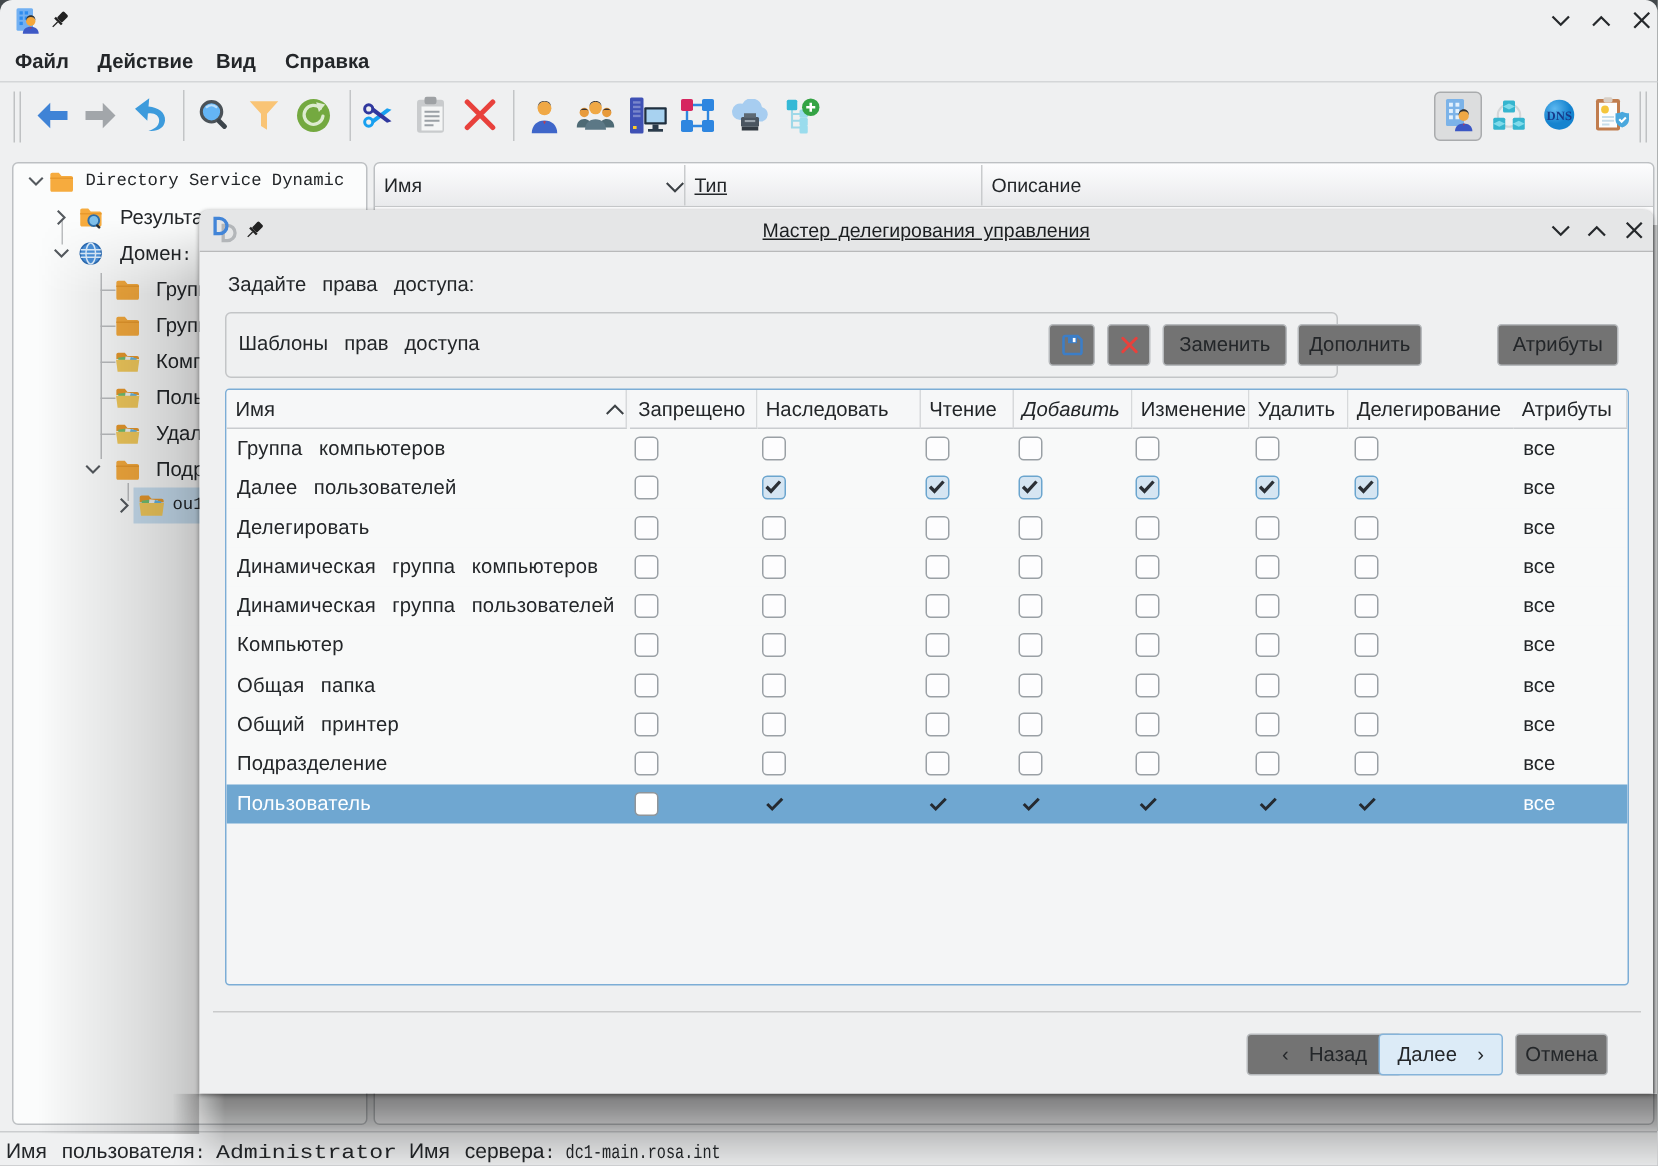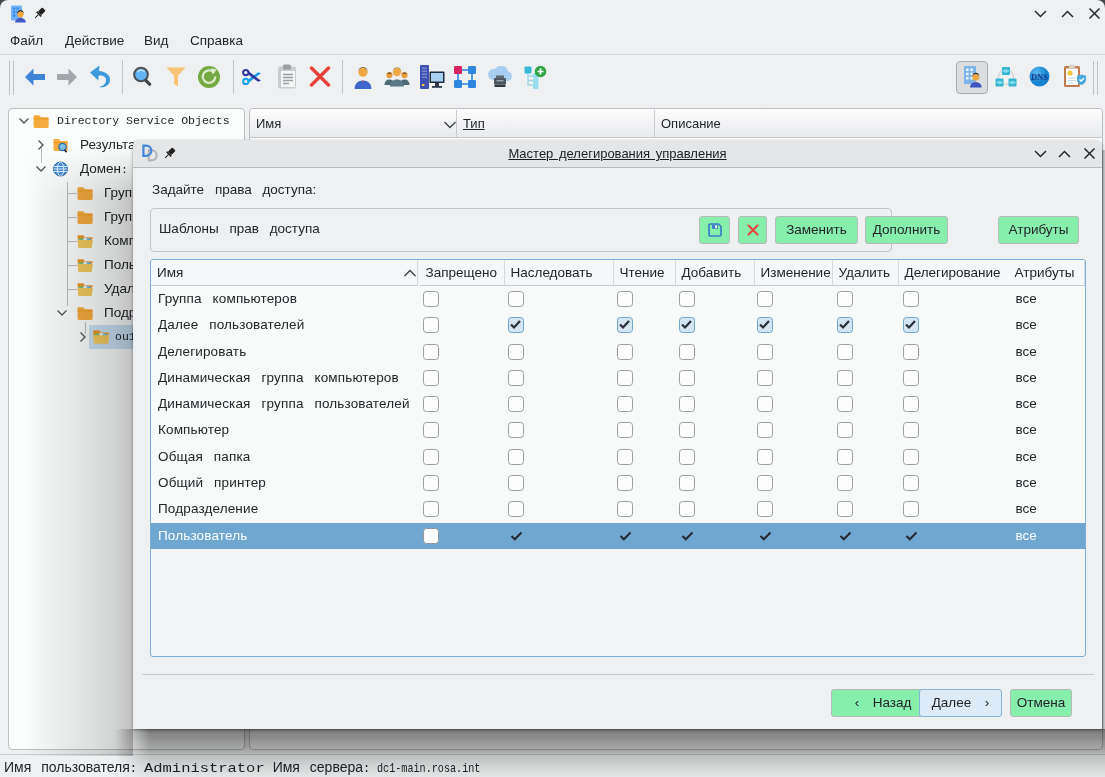--- a/index.html
+++ b/index.html
@@ -5,21 +5,21 @@
   * { margin:0; padding:0; box-sizing:border-box; }
   html,body { width:1105px; height:777px; overflow:hidden; background:#43484b; }
   body { font-family:"Liberation Sans", sans-serif; font-size:13px; color:#232629; }
   #win { position:absolute; left:0; top:0; width:1105px; height:777px;
          background:#eff0f1; border-radius:8px 8px 0 0; }
   
   #titlebar { position:absolute; left:0; top:0; width:1105px; height:28px; }
   #titlebar .ttl { position:absolute; left:0; right:0; top:6px; text-align:center; color:#1b1e20; word-spacing:2px; }
   
   #menubar { position:absolute; left:0; top:28px; width:1105px; height:27px;
-             border-bottom:1px solid #d4d6d8; }
+             border-bottom:1px solid #d4d6d8;font-weight:bold; }
   #menubar span { position:absolute; top:5px; font-size:13.5px; }
   
   #toolbar { position:absolute; left:0; top:56px; width:1105px; height:44px; }
   .tsep { position:absolute; top:4px; height:34px; width:1px; background:#c3c5c7; }
   
   #lpanel { position:absolute; left:8px; top:108px; width:237px; height:642px;
             background:#fbfcfc; border:1px solid #bdc0c3; border-radius:4px; }
   #rpanel { position:absolute; left:249px; top:108px; width:854px; height:642px;
             background:#fcfcfd; border:1px solid #bdc0c3; border-radius:4px; }
   .hdrrow { background:linear-gradient(#fdfdfe,#e9eaec); border-bottom:1px solid #c5c7c9; }
@@ -35,21 +35,21 @@
   #dlg { position:absolute; left:133px; top:140px; width:969px; height:589px; font-size:13.5px;
          background:#eff0f1; border-radius:6px 6px 0 0;
          box-shadow:0 1px 3px rgba(0,0,0,.40); }
   #dlgtitle { position:absolute; left:0; top:0; width:969px; height:28px;
               background:#e5e6e7; border-bottom:1px solid #b8b9ba; border-radius:6px 6px 0 0; }
   #dlgtitle .ttl { position:absolute; left:0; right:0; top:6px; text-align:center; color:#1b1e20; word-spacing:2px; font-size:13px;text-decoration:underline; }
   .dword { word-spacing:7px; }
   
   #gbox { position:absolute; left:17px; top:68px; width:742px; height:44px;
           border:1px solid #c3c5c7; border-radius:4px; }
-  .btn { position:absolute; height:28px; background:#86efac; border:1px solid #b7babd;
+  .btn { position:absolute; height:28px; background:#737373; border:1px solid #b7babd;
          border-radius:3px; text-align:center; line-height:26px; word-spacing:3px; color:#232629; }
   
   #combo { position:absolute; left:168px; top:7px; width:374px; height:28px; background:#fdfdfe;
            border:1px solid #b7babd; border-radius:3px; line-height:26px; }
   
   #tbl { position:absolute; left:17px; top:119px; width:936px; height:398px;
          background:#f4f5f6; border:1px solid #7cadd6; border-radius:3px; overflow:hidden; }
   .hcell { position:absolute; top:0; height:26px; line-height:26px; background:#f6f7f8;
            border-right:1px solid #d7d9db; border-bottom:1px solid #c9cccf; padding-left:6px; }
   .drow { position:absolute; left:0; width:934px; height:26.3px; background:#f8f9f9; }
@@ -281,21 +281,21 @@
     <div style="position:absolute;left:58px;top:156px;width:10px;height:1px;background:#bcbec0"></div>
     <div style="position:absolute;left:58px;top:180px;width:10px;height:1px;background:#bcbec0"></div>
     <div style="position:absolute;left:76px;top:213px;width:1px;height:12px;background:#bcbec0"></div>
     <div class="trow" style="left:0;top:0;">
       <svg style="position:absolute;left:9px;top:8px;" width="12" height="8" viewBox="0 0 12 8">
           <path d="M1.5 1.5 L6 6 L10.5 1.5" fill="none" stroke="#54595e" stroke-width="1.4"></path>
         </svg>
       <svg style="position:absolute;left:23px;top:4px;" width="18" height="17" viewBox="0 0 16 16">
           <use href="#fold"></use>
         </svg>
-      <span class="tmono" style="position:absolute;left:48px;">Directory Service Objects</span>
+      <span class="tmono" style="position:absolute;left:48px;">Directory Service Dynamic</span>
     </div>
     <div class="trow" style="left:0;top:24px;">
       <svg style="position:absolute;left:28px;top:6px;" width="8" height="12" viewBox="0 0 8 12">
           <path d="M1.5 1.5 L6 6 L1.5 10.5" fill="none" stroke="#54595e" stroke-width="1.4"></path>
         </svg>
       <svg style="position:absolute;left:43px;top:4px;" width="17" height="16" viewBox="0 0 16 16">
           <use href="#fold"></use>
           <circle cx="10" cy="10" r="3.6" fill="#7fc0ea" stroke="#2d6da8" stroke-width="1.3"></circle>
           <rect x="12.4" y="12.2" width="3.4" height="1.7" rx="0.8" transform="rotate(45 12.4 12.2)" fill="#2d3135"></rect>
         </svg>
@@ -420,21 +420,21 @@
         </svg></div>
     <div class="btn" style="left:624px;top:7px;width:83px;">Заменить</div>
     <div class="btn" style="left:714px;top:7px;width:83px;">Дополнить</div>
     <div class="btn" style="left:847px;top:7px;width:81px;">Атрибуты</div>
   </div>
   <div id="tbl">
   <div class="hcell" style="left:0px;width:266.5px;">Имя</div>
   <div class="hcell" style="left:268.5px;width:85.0px;">Запрещено</div>
   <div class="hcell" style="left:353.5px;width:109.0px;">Наследовать</div>
   <div class="hcell" style="left:462.5px;width:62.0px;">Чтение</div>
-  <div class="hcell" style="left:524.5px;width:79.0px;">Добавить</div>
+  <div class="hcell" style="left:524.5px;width:79.0px;font-style:italic;">Добавить</div>
   <div class="hcell" style="left:603.5px;width:78.0px;">Изменение</div>
   <div class="hcell" style="left:681.5px;width:66.0px;">Удалить</div>
   <div class="hcell" style="left:747.5px;width:112.0px;">Делегирование</div>
   <div class="hcell" style="left:857.5px;width:76.5px;">Атрибуты</div>
   <svg style="position:absolute;left:251.5px;top:9px;" width="14" height="9" viewBox="0 0 14 9">
         <path d="M1.5 7 L7 1.5 L12.5 7" fill="none" stroke="#3e4347" stroke-width="1.4"></path>
       </svg>
   <div class="drow" style="top:26.00px;">
     <span class="nm">Группа компьютеров</span>
     <span class="cb" style="left:271.5px;"></span>

